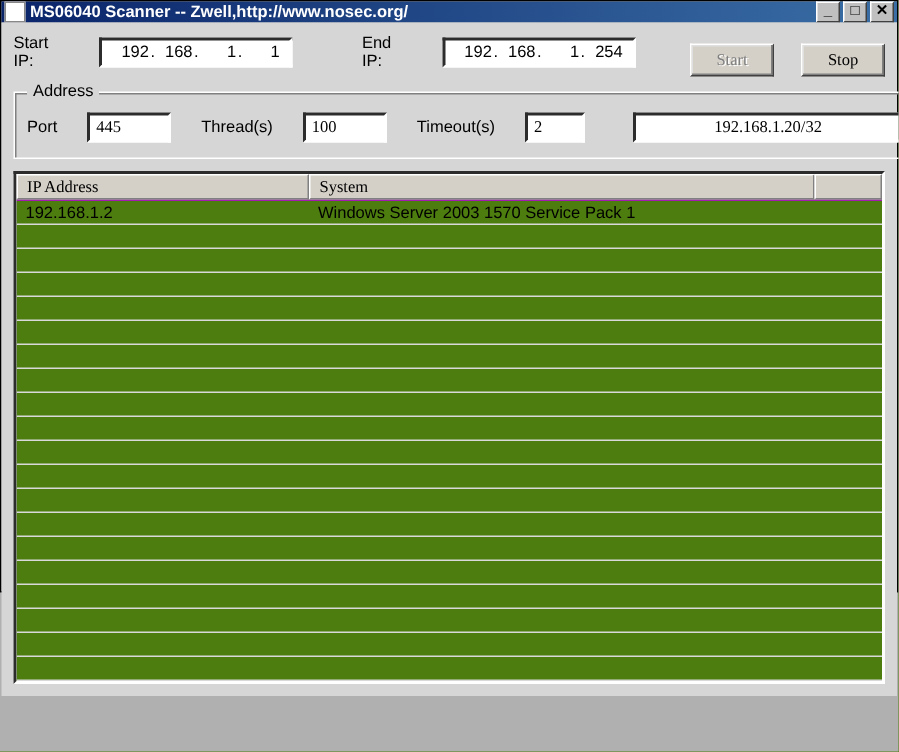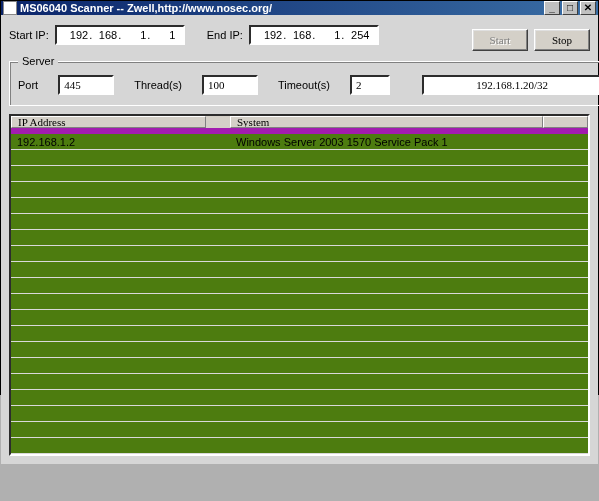--- a/index.html
+++ b/index.html
@@ -55,21 +55,21 @@
   .client {
     flex: 1;
     background: #d6d6d6;
     padding: 6px 8px 8px 8px;
     display: flex;
     flex-direction: column;
   }
   .row1 {
     display: flex;
     align-items: center;
-    gap: 6px;
+    gap: 18px;
     height: 28px;
   }
   .lbl { color: #000; }
   .ipbox {
     background: #fff;
     border: 2px inset #fff;
     border-top-color: #808080;
     border-left-color: #808080;
     height: 20px;
     width: 130px;
@@ -134,35 +134,35 @@
     border-left-color: #808080;
     background: #fff;
     display: flex;
     flex-direction: column;
     overflow: hidden;
   }
   .listheader {
     display: flex;
     background: #d4d0c8;
     height: 18px;
-    border-bottom: 6px solid #a21caf;
+    border-bottom: 1px solid #a21caf;
   }
   .colh {
     border: 1px solid #fff;
     border-right-color: #808080;
     border-bottom-color: #808080;
     padding: 2px 6px;
     font: 11px Tahoma;
     display: flex;
     align-items: center;
     white-space: nowrap;
     overflow: hidden;
   }
   .col-ip { width: 195px; }
-  .col-sys { flex: 1; margin-left: 24px; }
+  .col-sys { flex: 1; }
   .col-end { width: 45px; }
   .listbody {
     flex: 1;
     overflow-y: auto;
     background: #4d7c0f;
   }
   .listrow {
     display: flex;
     height: 16px;
     align-items: center;
@@ -210,21 +210,21 @@
         <span class="ipseg">1</span>
           <span class="ipdot">.</span>
         <span class="ipseg">254</span>
       </div>
       <span class="spacer"></span>
       <button class="btn" disabled="">Start</button>
       <button class="btn">Stop</button>
     </div>
 
     <fieldset class="setting">
-      <legend>Server</legend>
+      <legend>Address</legend>
       <div class="row2">
         <span class="lbl">Port</span>
         <div class="inset portbox">
           <input value="445" style="">
         </div>
         <span class="lbl">Thread(s)</span>
         <div class="inset threadbox">
           <input value="100" style="">
         </div>
         <span class="lbl">Timeout(s)</span>

